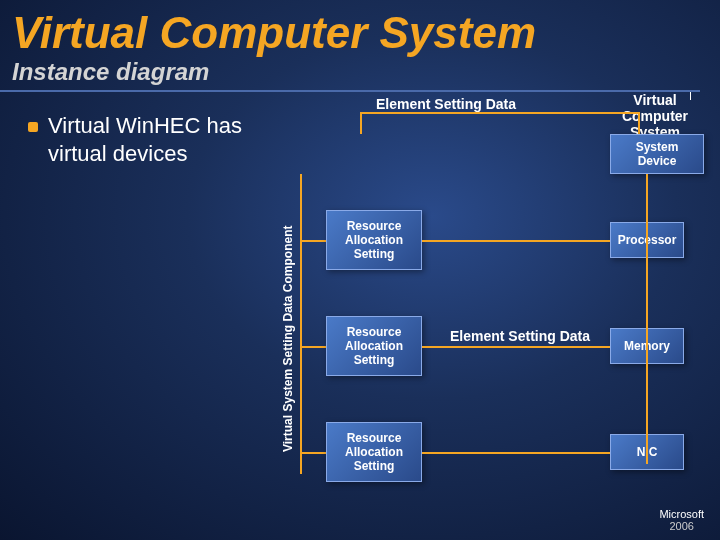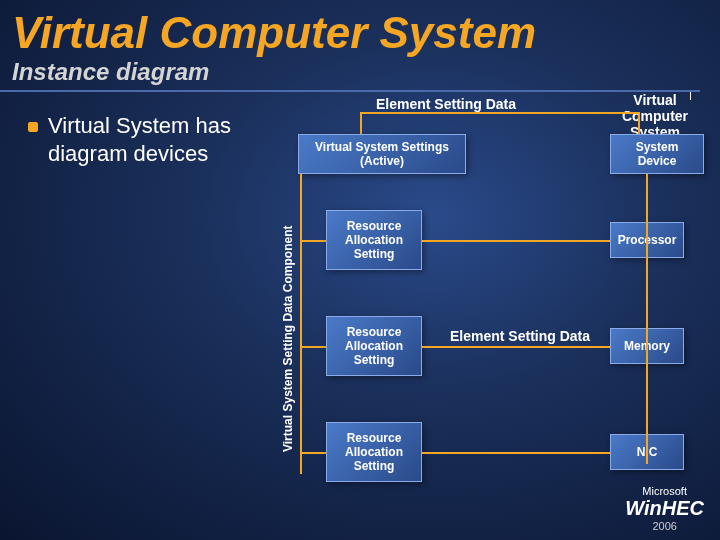--- a/index.html
+++ b/index.html
@@ -101,36 +101,35 @@
 </style>
 </head>
 <body>
 
 <div class="title">Virtual Computer System</div>
 <div class="subtitle">Instance diagram</div>
 
 <div class="content">
   <div class="left">
     <ul class="bullet-list">
-      <li>Virtual System has diagram devices</li>
+      <li>Virtual WinHEC has virtual devices</li>
     </ul>
   </div>
 </div>
 
 <div class="diagram">
 
   <div class="label" style="left:116px; top:-4px;">Element Setting Data</div>
   <div class="label" style="left:340px; top:-8px; width:110px; text-align:center;">Virtual Computer System</div>
   <div class="line" style="left:430px; top:-8px; width:1px; height:8px; background:#fff;"></div>
 
   <div class="line" style="left:100px; top:12px; width:280px; height:2px;"></div>
   <div class="line" style="left:100px; top:12px; width:2px; height:22px;"></div>
   <div class="line" style="left:378px; top:12px; width:2px; height:22px;"></div>
 
-  <div class="box" style="left:38px; top:34px; width:168px; height:40px;">Virtual System Settings (Active)</div>
   <div class="box" style="left:350px; top:34px; width:94px; height:40px;">System Device</div>
 
   <div class="vlabel" style="left:-92px; top:225px; width:240px;">Virtual System Setting Data Component</div>
 
   <div class="line" style="left:40px; top:74px; width:2px; height:300px;"></div>
   <div class="line" style="left:40px; top:140px; width:26px; height:2px;"></div>
   <div class="line" style="left:40px; top:246px; width:26px; height:2px;"></div>
   <div class="line" style="left:40px; top:352px; width:26px; height:2px;"></div>
 
   <div class="box" style="left:66px; top:110px; width:96px; height:60px;">Resource Allocation Setting</div>
@@ -145,15 +144,14 @@
   <div class="line" style="left:162px; top:246px; width:188px; height:2px;"></div>
   <div class="line" style="left:162px; top:352px; width:188px; height:2px;"></div>
 
   <div class="label" style="left:190px; top:228px;">Element Setting Data</div>
 
   <div class="line" style="left:386px; top:74px; width:2px; height:290px;"></div>
 </div>
 
 <div class="footer-logo">
   <span class="msft">Microsoft</span>
-  <span class="winhec">WinHEC</span>
   <span class="year">2006</span>
 </div>
 
 </body></html>

